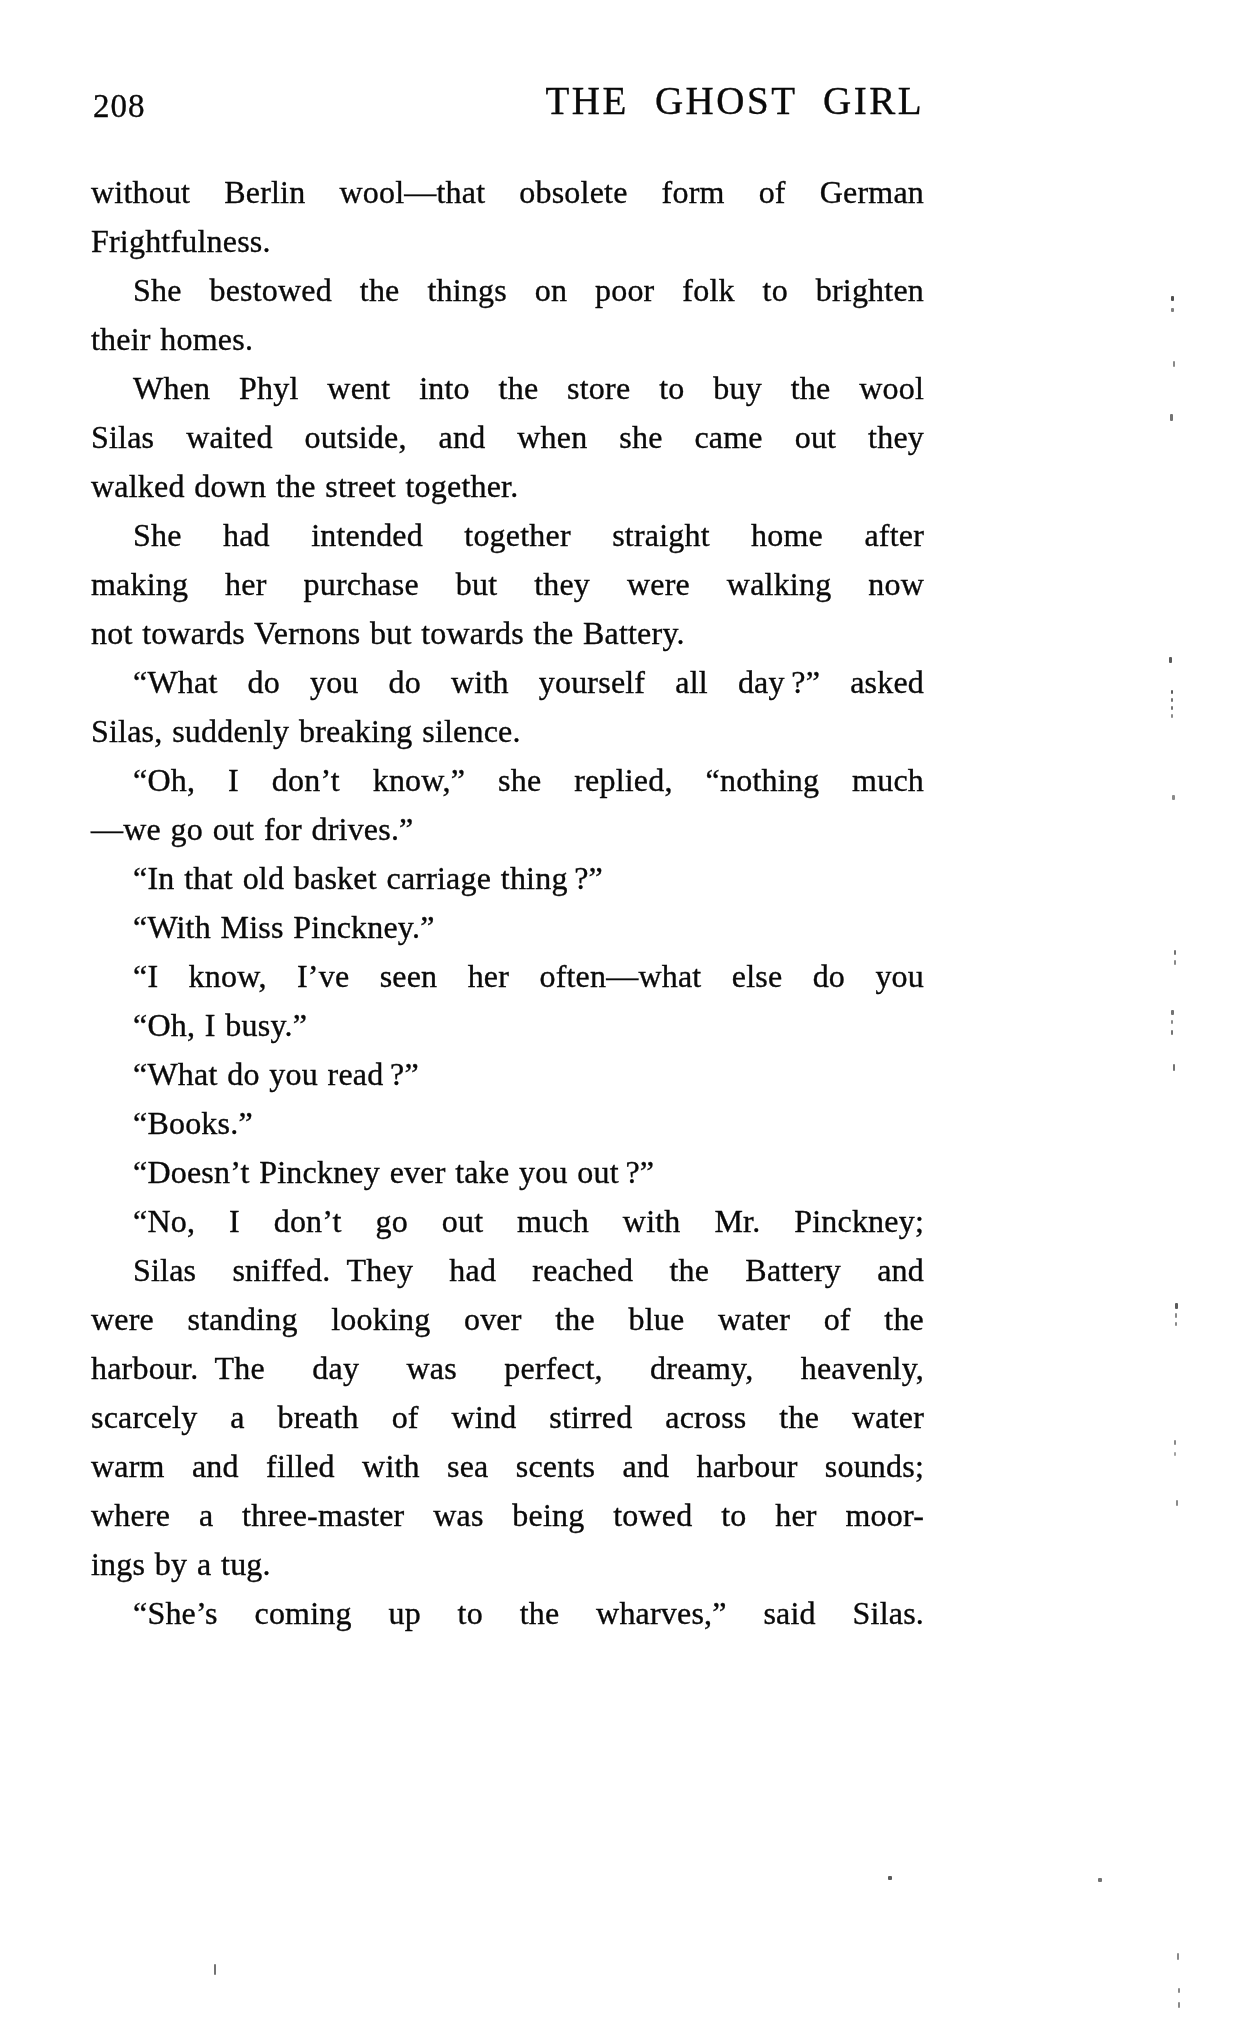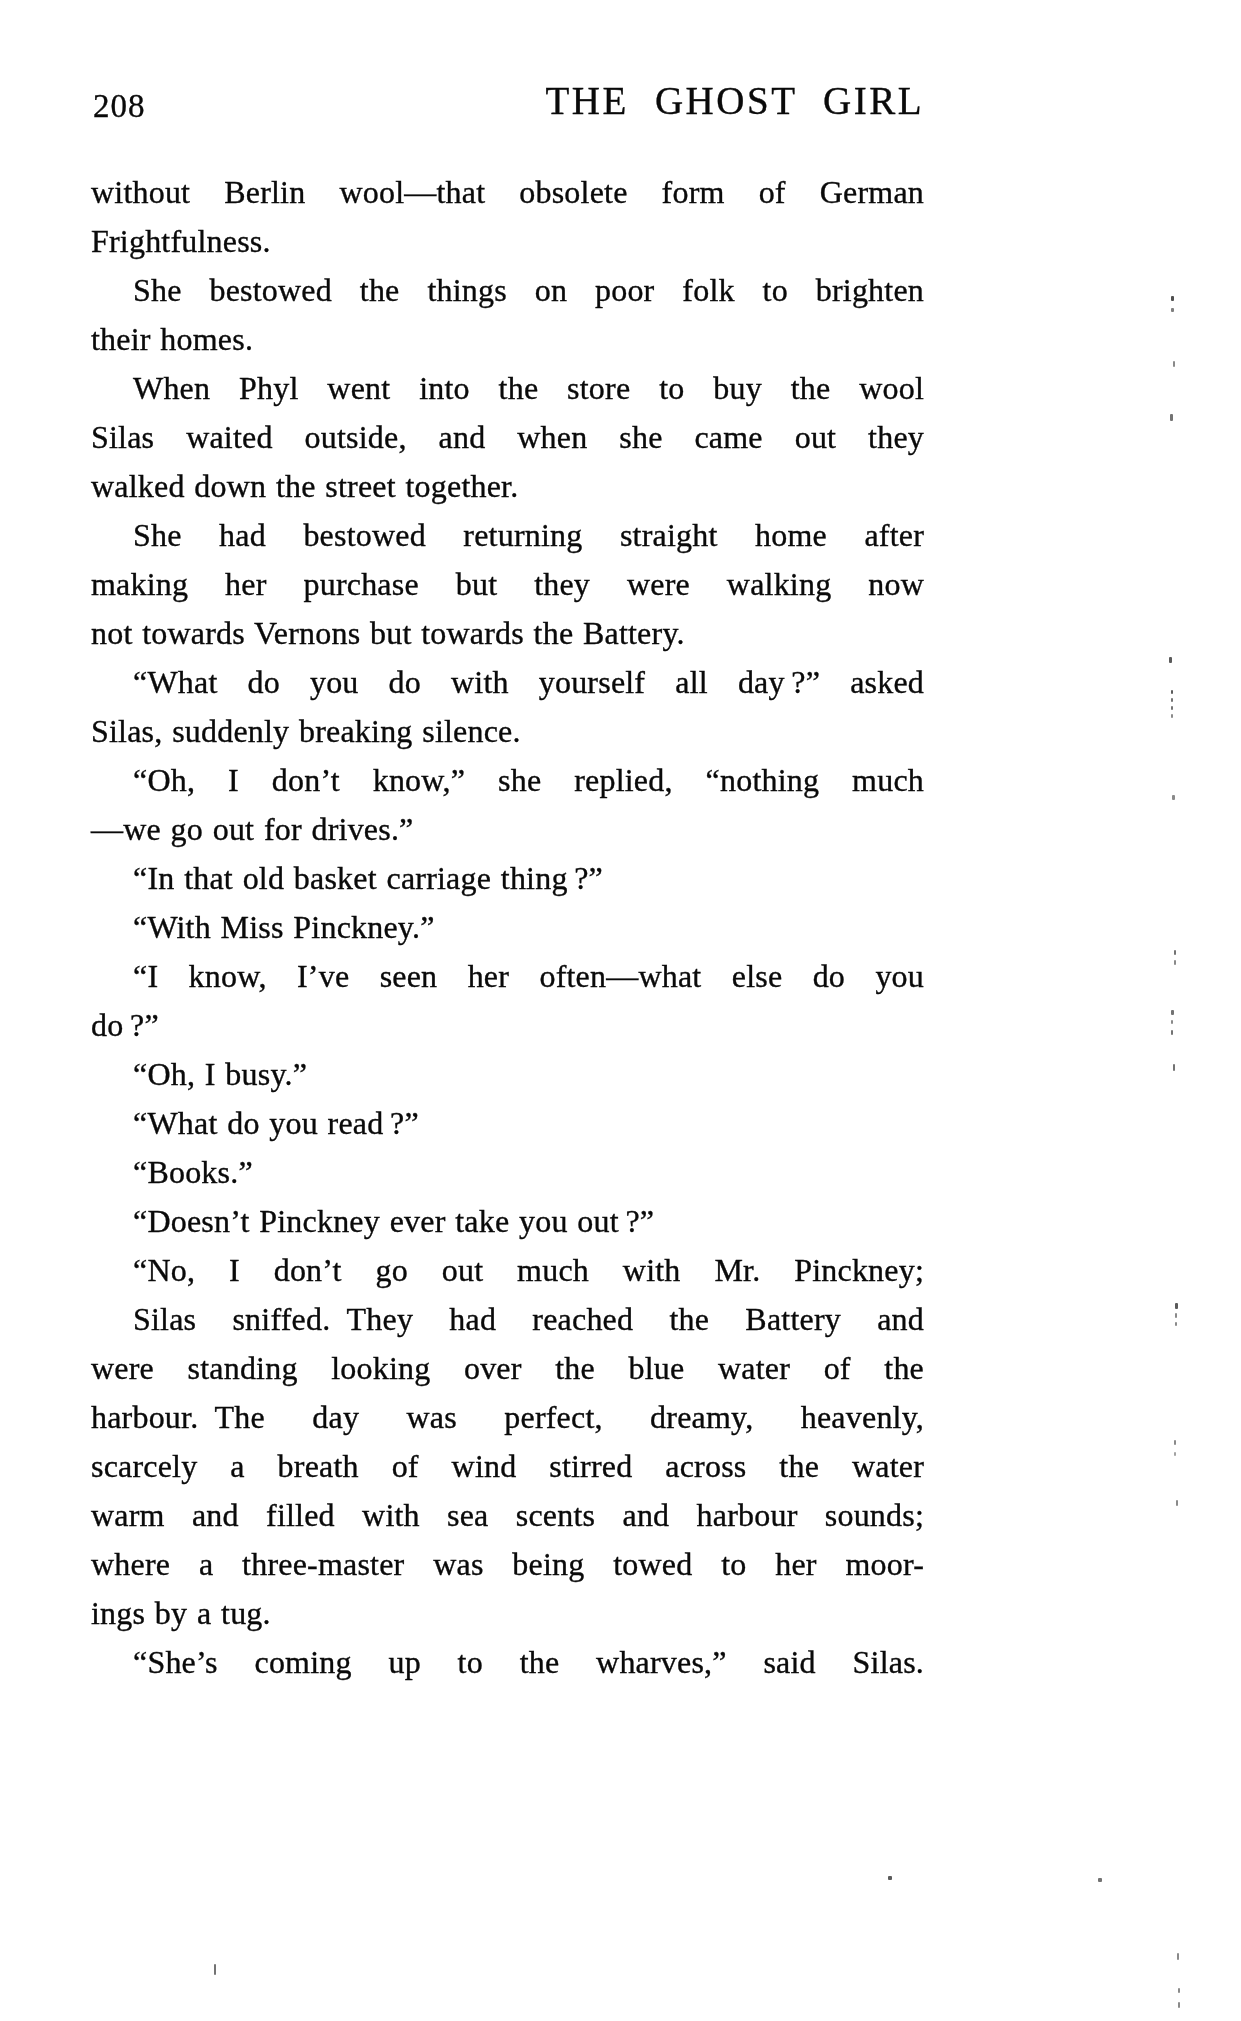--- a/index.html
+++ b/index.html
@@ -64,31 +64,30 @@
     <span class="running-title">THE GHOST GIRL</span>
   </div>
   <div class="page-body">
       <div class="line">without Berlin wool—that obsolete form of German</div>
       <div class="line last">Frightfulness.</div>
       <div class="line indent">She bestowed the things on poor folk to brighten</div>
       <div class="line last">their homes.</div>
       <div class="line indent">When Phyl went into the store to buy the wool</div>
       <div class="line">Silas waited outside, and when she came out they</div>
       <div class="line last">walked down the street together.</div>
-      <div class="line indent">She had bestowed returning straight home after</div>
+      <div class="line indent">She had intended together straight home after</div>
       <div class="line">making her purchase but they were walking now</div>
       <div class="line last">not towards Vernons but towards the Battery.</div>
       <div class="line indent">“What do you do with yourself all day ?” asked</div>
       <div class="line last">Silas, suddenly breaking silence.</div>
       <div class="line indent">“Oh, I don’t know,” she replied, “nothing much</div>
       <div class="line last">—we go out for drives.”</div>
       <div class="line indent last">“In that old basket carriage thing ?”</div>
       <div class="line indent last">“With Miss Pinckney.”</div>
       <div class="line indent">“I know, I’ve seen her often—what else do you</div>
-      <div class="line last">do ?”</div>
       <div class="line indent last">“Oh, I busy.”</div>
       <div class="line indent last">“What do you read ?”</div>
       <div class="line indent last">“Books.”</div>
       <div class="line indent last">“Doesn’t Pinckney ever take you out ?”</div>
       <div class="line indent">“No, I don’t go out much with Mr. Pinckney;</div>
       <div class="line indent">Silas sniffed. They had reached the Battery and</div>
       <div class="line">were standing looking over the blue water of the</div>
       <div class="line">harbour. The day was perfect, dreamy, heavenly,</div>
       <div class="line">scarcely a breath of wind stirred across the water</div>
       <div class="line">warm and filled with sea scents and harbour sounds;</div>

